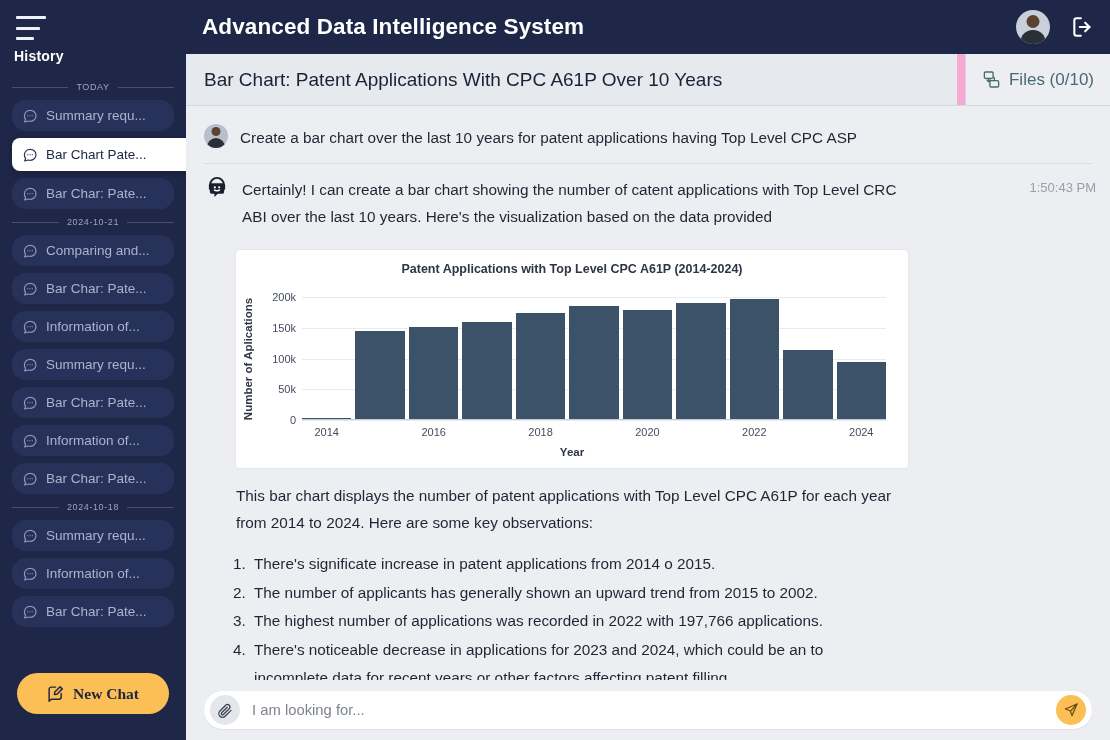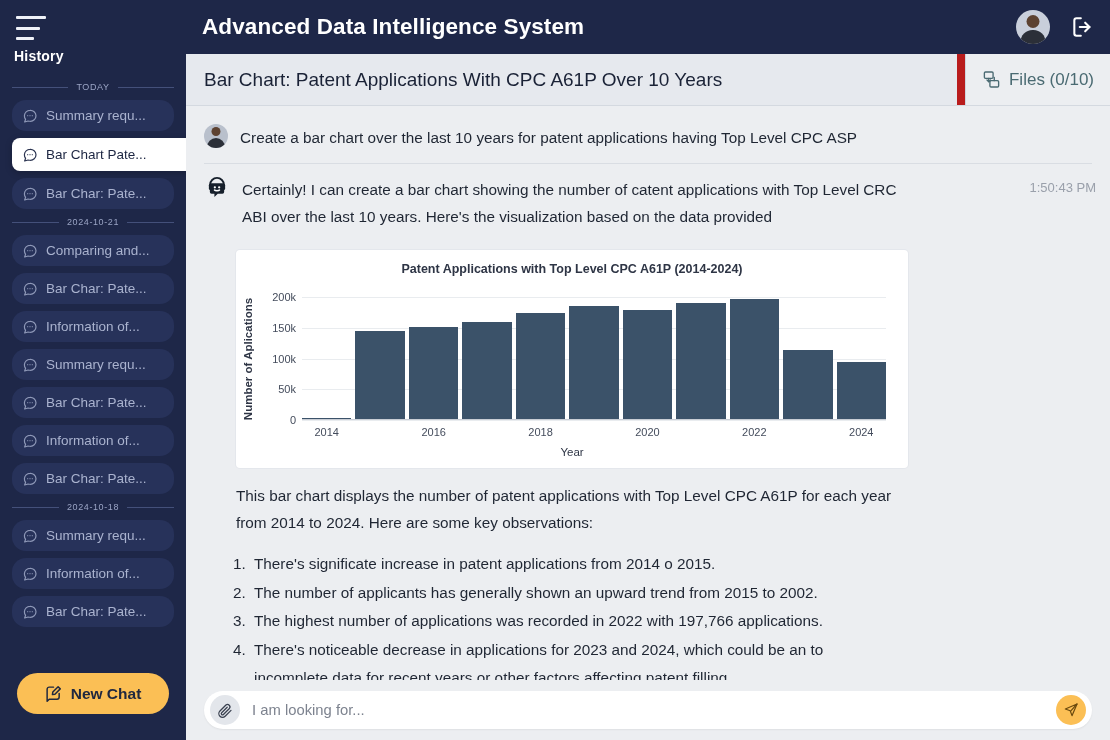--- a/index.html
+++ b/index.html
@@ -83,21 +83,21 @@
   }
   .hist-item.active .label { color: #1c2541; font-weight: 500; }
 
   #new-chat {
     margin: 0 auto 26px auto;
     width: 152px; height: 41px;
     background: #fbbf55;
     color: #20283f;
     border: none; border-radius: 21px;
     font-size: 15.5px; font-weight: bold;
-    font-family: Liberation Sans, sans-serif;
+    font-family: Liberation Serif, serif;
     display: flex; align-items: center; justify-content: center; gap: 9px;
     cursor: pointer;
   }
 
   
   #main { flex: 1 1 auto; position: relative; height: 740px; background: #eceef1; }
 
   #topbar {
     height: 54px; background: #1e2748;
     display: flex; align-items: center;
@@ -115,21 +115,21 @@
     cursor: pointer;
   }
   .avatar-top .head { position:absolute; left:50%; top:5px; transform:translateX(-50%);
     width:13px; height:13px; border-radius:50%; background:#5d4231; }
   .avatar-top .body { position:absolute; left:50%; bottom:-3px; transform:translateX(-50%);
     width:25px; height:17px; border-radius:12px 12px 0 0; background:#2b2f38; }
   .logout-btn { width: 26px; height: 26px; cursor: pointer; }
 
   
   #conv-header {
-    height: 52px; background: #b91c1c;
+    height: 52px; background: #f9a8d4;
     display: flex; align-items: stretch;
     border-bottom: 1px solid #d4d9e0;
     gap: 8px;
   }
   #conv-title-wrap {
     flex: 1 1 auto; display: flex; align-items: center;
     padding-left: 18px; background: #e6e9ee;
   }
   #conv-title { font-size: 19px; color: #1a2236; }
   #files-wrap {
@@ -198,21 +198,21 @@
   #bars { position: absolute; left: 0; right: 0; bottom: 0; top: 0; display: flex; align-items: flex-end; gap: 4px; }
   .bar { flex: 1 1 0; background: #3b5269; min-height: 1px; }
   #xaxis-line { position: absolute; left: 0; right: 0; bottom: 0; height: 1px; background: #c8cdd5; }
   #xticks {
     position: absolute; left: 66px; right: 22px; bottom: 30px;
     display: flex; gap: 4px;
   }
   #xticks .xt { flex: 1 1 0; text-align: center; font-size: 11px; color: #444c5c; }
   #xlabel {
     position: absolute; left: 0; right: 0; bottom: 10px;
-    text-align: center; font-size: 11.5px; font-weight: normal; color: #2e3545;
+    text-align: center; font-size: 11.5px; font-weight: bold; color: #2e3545;
   }
 
   
   #summary { margin: 14px 18px 0 50px; max-width: 660px; }
   #summary .para { font-size: 15.3px; color: #1f2633; line-height: 27px; }
   #obs-list { margin: 14px 0 0 14px; }
   #obs-list li { font-size: 15.3px; color: #1f2633; line-height: 28.5px; padding-left: 4px; }
 
   
   #composer {

